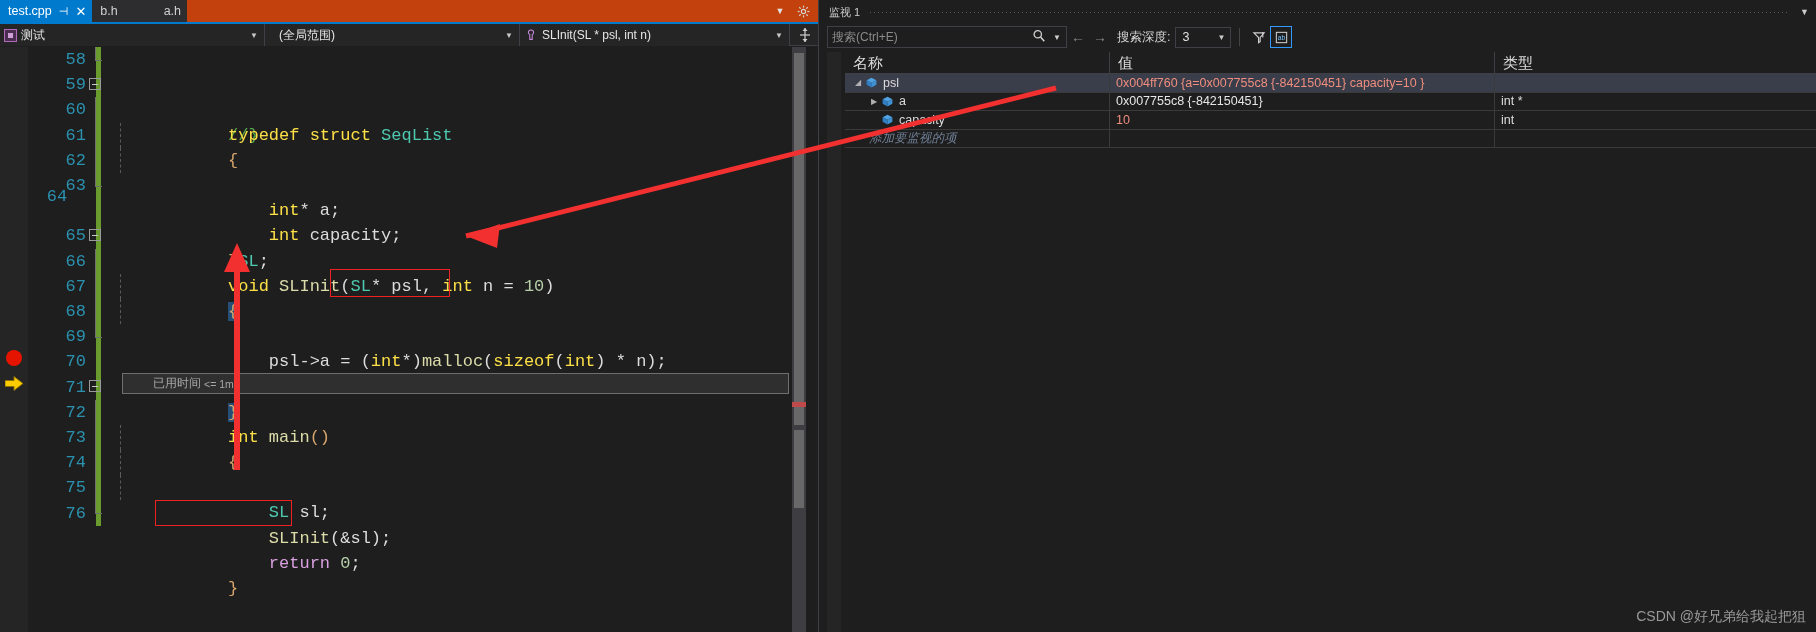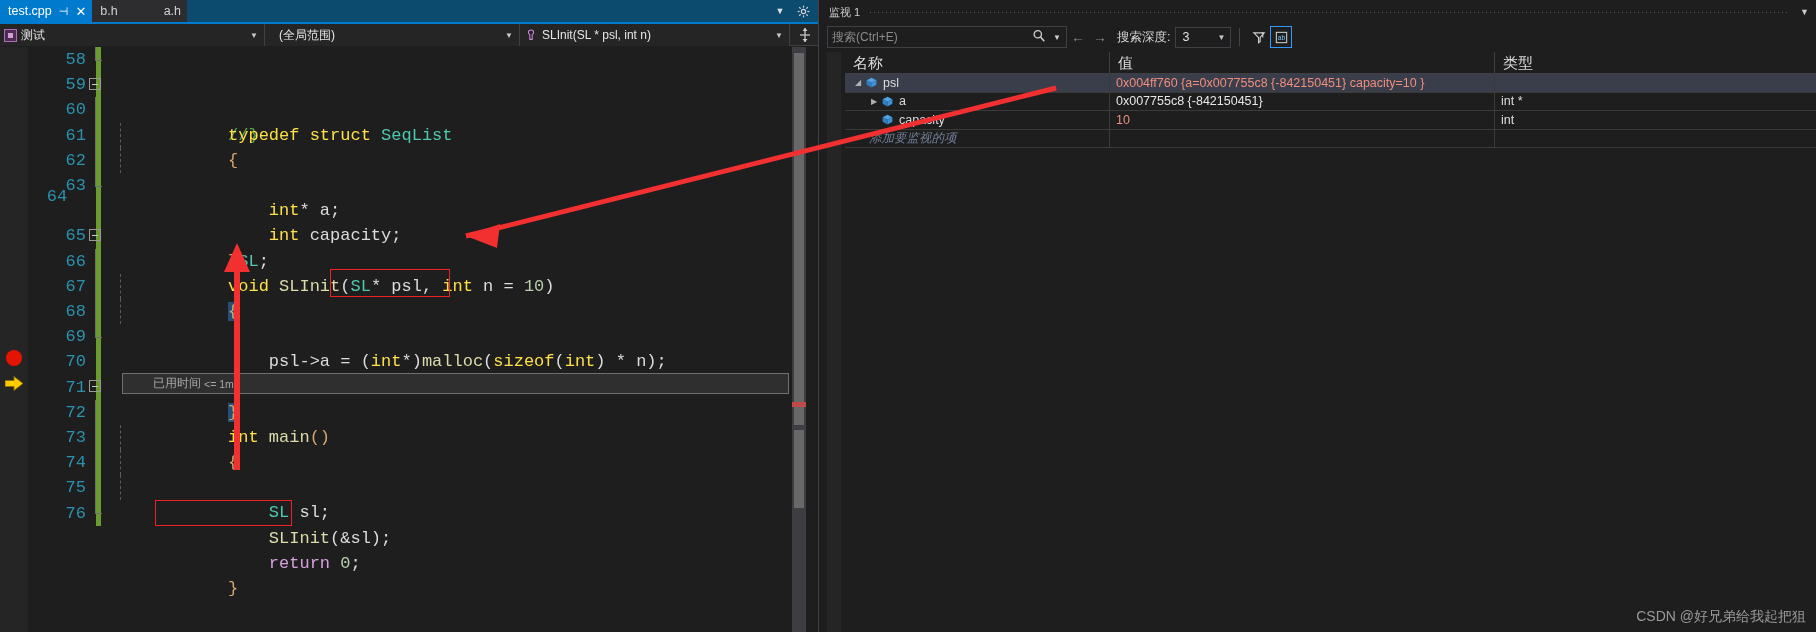--- a/index.html
+++ b/index.html
@@ -13,21 +13,21 @@
 
   
   #editor-pane {
     position: absolute; left: 0; top: 0; width: 818px; height: 632px;
     background: #1e1e1e;
   }
 
   
   #tab-strip {
     position: absolute; left: 0; top: 0; width: 818px; height: 22px;
-    background: #0c4a6e; display: flex; align-items: stretch;
+    background: #c2410c; display: flex; align-items: stretch;
   }
   .tab {
     display: flex; align-items: center; padding: 0 6px 0 8px;
     font-size: 12.5px; color: #f1f1f1; height: 22px; white-space: nowrap;
   }
   .tab.active { background: #007acc; color: #ffffff; }
   .tab.inactive { background: #2d2d30; color: #d0d0d0; }
   .tab .pin-icon { margin-left: 7px; font-size: 11px; color: #ffffff; line-height: 1; }
   .tab .close-icon { margin-left: 7px; font-size: 13px; color: #ffffff; line-height: 1; }
   #tab-overflow-chevron {

